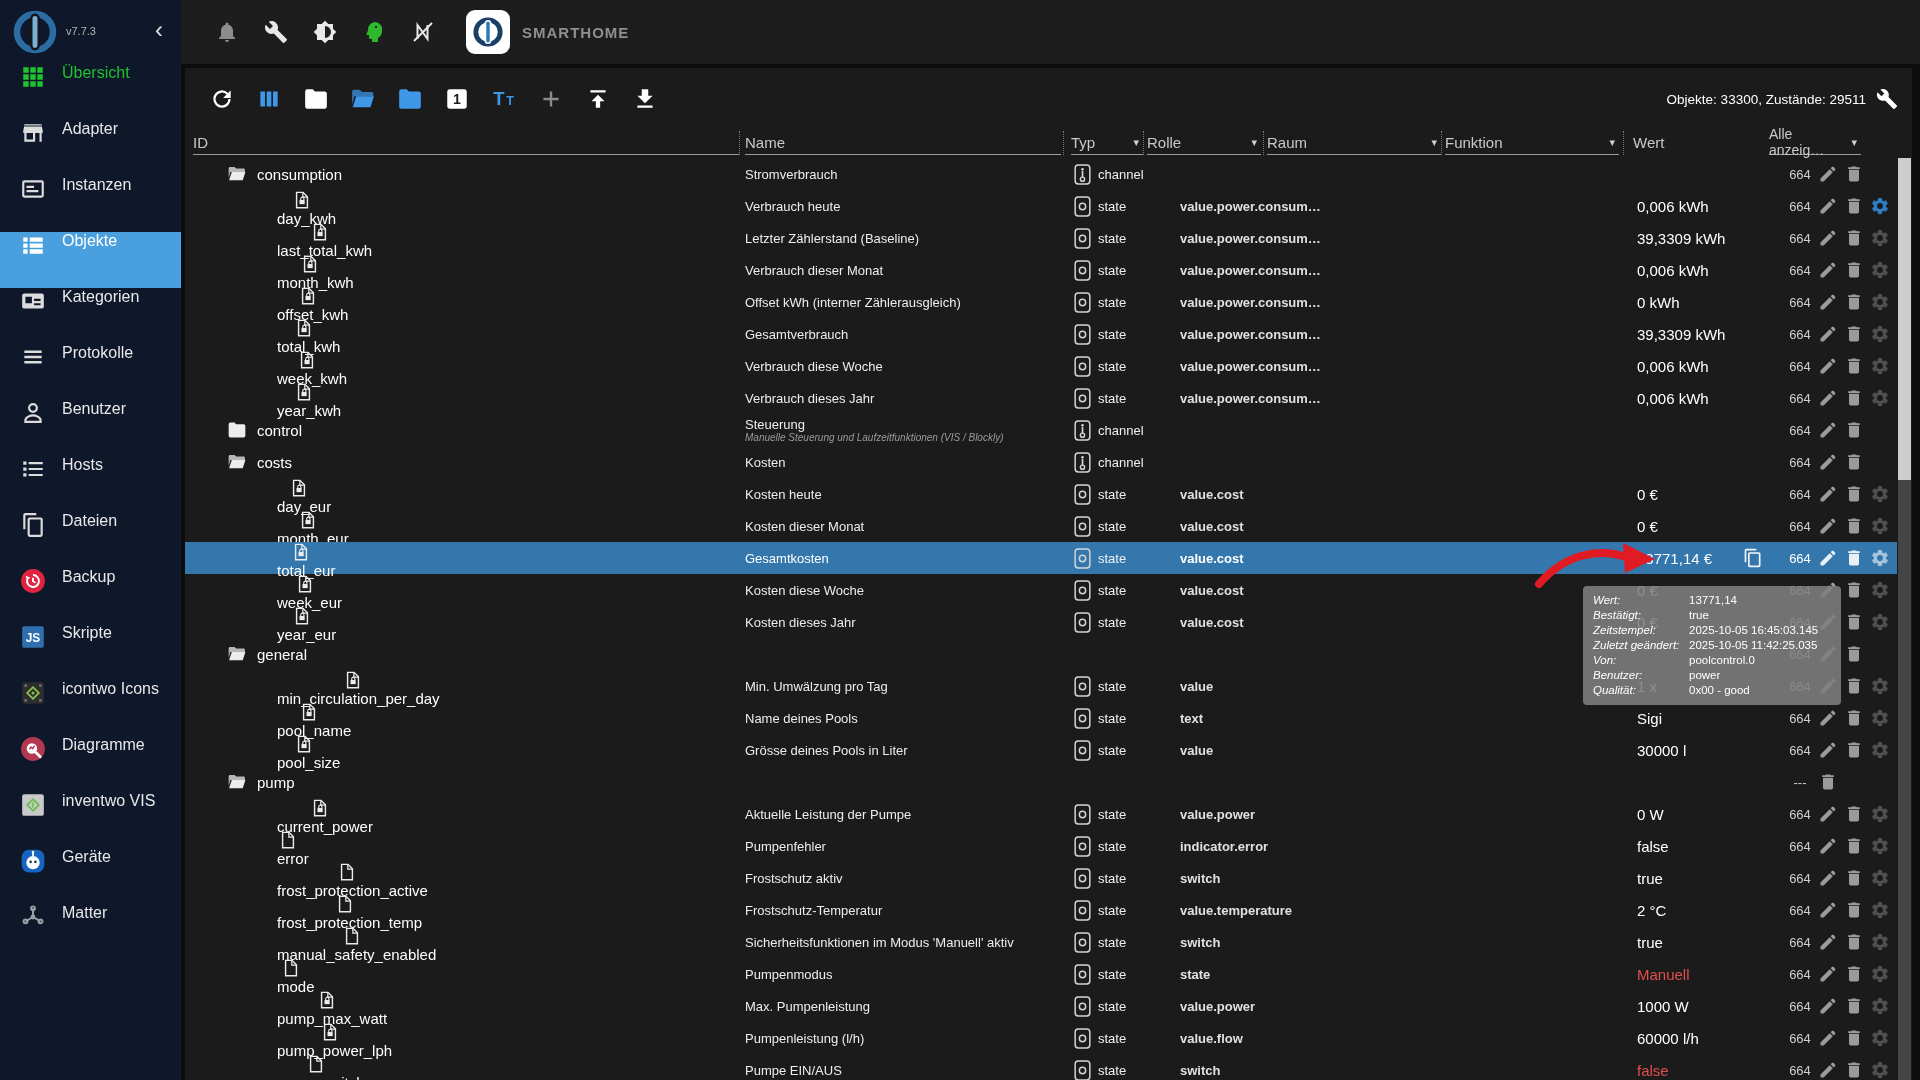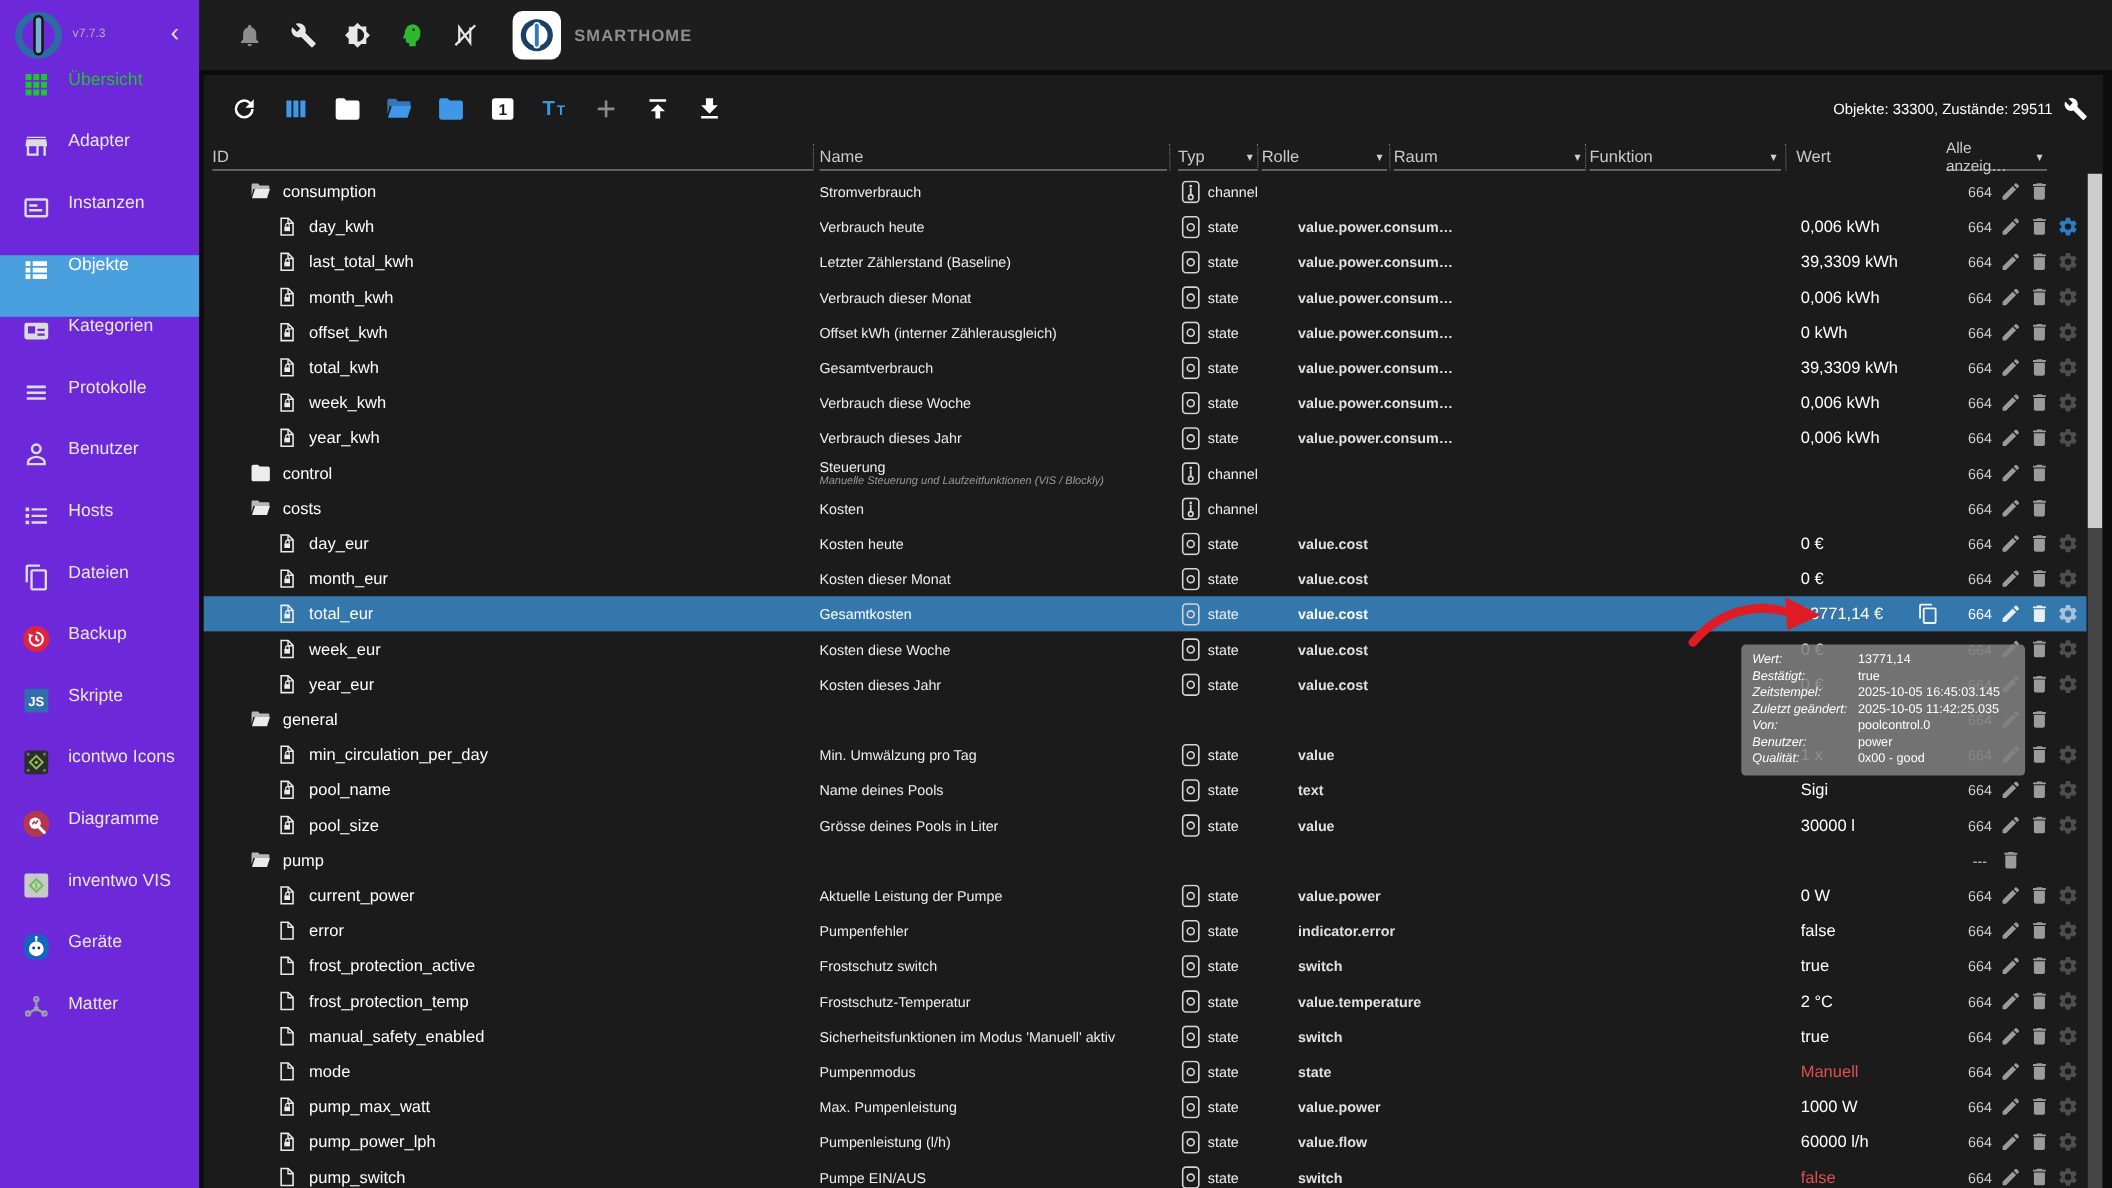--- a/index.html
+++ b/index.html
@@ -2,21 +2,21 @@
 <html><head>
 <meta charset="utf-8">
 <style>
   html,body{margin:0;padding:0;background:#0c0c0c;overflow:hidden;
     font-family:"Liberation Sans",sans-serif;-webkit-font-smoothing:antialiased;}
   .app{position:relative;width:1920px;height:1080px;background:#0c0c0c;}
   .icon{display:inline-flex;align-items:center;justify-content:center;}
   .icon svg{width:100%;height:100%;display:block;}
 
   
-  .sidebar{position:absolute;left:0;top:0;width:181px;height:1080px;background:#6d28d9;z-index:5;}
+  .sidebar{position:absolute;left:0;top:0;width:181px;height:1080px;background:#0f172a;z-index:5;}
   .side-head{position:relative;height:64px;}
   .logo{position:absolute;left:12px;top:9px;width:46px;height:46px;}
   .version{position:absolute;left:66px;top:25px;font-size:11px;color:#b3b3b3;}
   .collapse{position:absolute;right:18px;top:16px;font-size:24px;color:#e0e0e0;line-height:28px;cursor:pointer;}
   .nav{position:absolute;top:64px;left:0;right:0;}
   .nav-item{position:relative;height:56px;display:flex;align-items:flex-start;padding-left:20px;cursor:pointer;}
   .nav-item .icon{width:26px;height:26px;color:#dcdcdc;flex:0 0 26px;}
   .nav-item .lbl{margin-left:16px;font-size:16px;color:#e8e8e8;white-space:nowrap;}
   .nav-item.active{background:#4aa0df;}
   .nav-item.active .lbl{color:#fff;}
@@ -53,21 +53,21 @@
   .h-wert{left:1448px;width:60px;}
   .h-alle{left:1584px;width:92px;font-size:14px;}
   .sep{position:absolute;top:1px;height:24px;border-left:1px dotted #777;}
 
   
   .tbody{position:absolute;left:0;top:90px;width:1712px;bottom:0;overflow:hidden;}
   .trow{position:relative;height:32px;}
   .trow.selected{background:#3377ad;}
   .tree{position:absolute;top:0;height:32px;display:flex;align-items:center;}
   .tree.d1{left:42px;}
-  .tree.d2{left:66px;}
+  .tree.d2{left:82px;flex-direction:column;}
   .tree .icon{width:20px;height:20px;color:#ececec;}
   .oid{margin-left:10px;font-size:15px;color:#fff;white-space:nowrap;}
   .nm{position:absolute;left:560px;top:0;height:32px;width:322px;display:flex;
     flex-direction:column;justify-content:center;overflow:hidden;}
   .nm-main{font-size:13px;color:#ededed;line-height:15px;white-space:nowrap;}
   .nm-sub{font-size:10px;font-style:italic;color:#9a9a9a;line-height:11px;white-space:nowrap;}
   .ty{position:absolute;left:889px;top:0;height:32px;display:flex;align-items:center;}
   .ty .icon{width:17px;height:21px;}
   .ty-lbl{margin-left:7px;font-size:13px;color:#f0f0f0;}
   .rl{position:absolute;left:995px;top:0;height:32px;display:flex;align-items:center;
@@ -1355,21 +1355,21 @@
           <span class="tree d2">
             <span class="icon ">
               <svg viewBox="0 0 24 24">
                 <path fill="none" stroke="currentColor" stroke-width="1.7" d="M5.5 2.8h7.7l5.3 5.3v13.1H5.5z"></path>
                 <path fill="none" stroke="currentColor" stroke-width="1.5" d="M13 3v5.4h5.5"></path>
               </svg>
             </span>
             <span class="oid">frost_protection_active</span>
           </span>
           <span class="nm">
-            <span class="nm-main">Frostschutz switch</span>
+            <span class="nm-main">Frostschutz aktiv</span>
           </span>
           <span class="ty">
             <span class="icon ">
               <svg viewBox="0 0 16 20">
                 <rect x="1" y="1" width="14" height="18" rx="3" fill="none" stroke="#d5d5d5" stroke-width="1.4"></rect>
                 <circle cx="8" cy="10" r="3" fill="none" stroke="#d5d5d5" stroke-width="1.4"></circle>
               </svg>
             </span>
             <span class="ty-lbl">state</span>
           </span>

